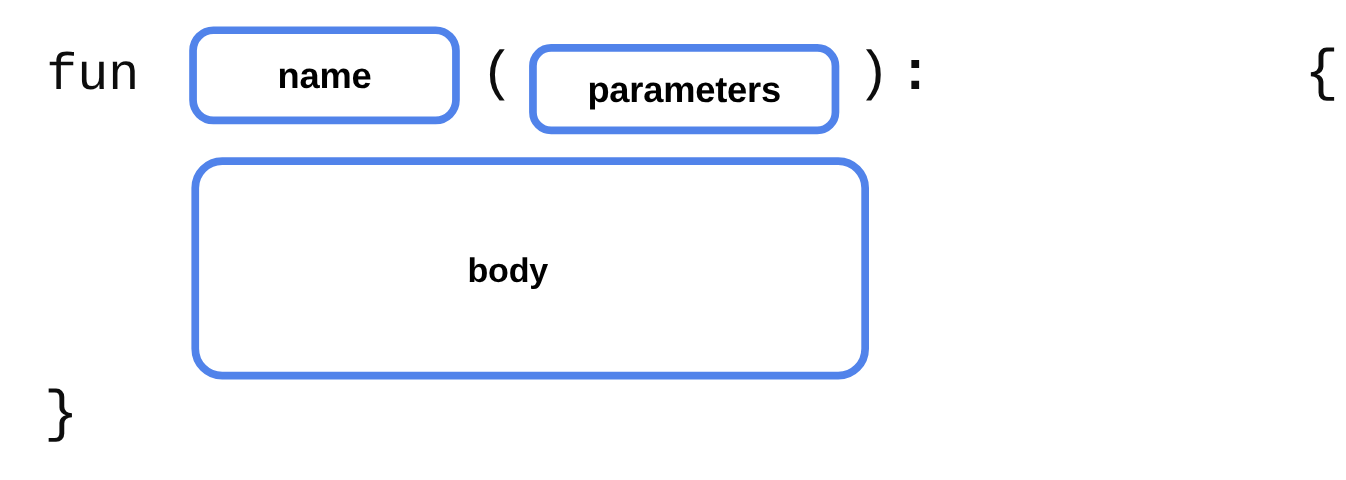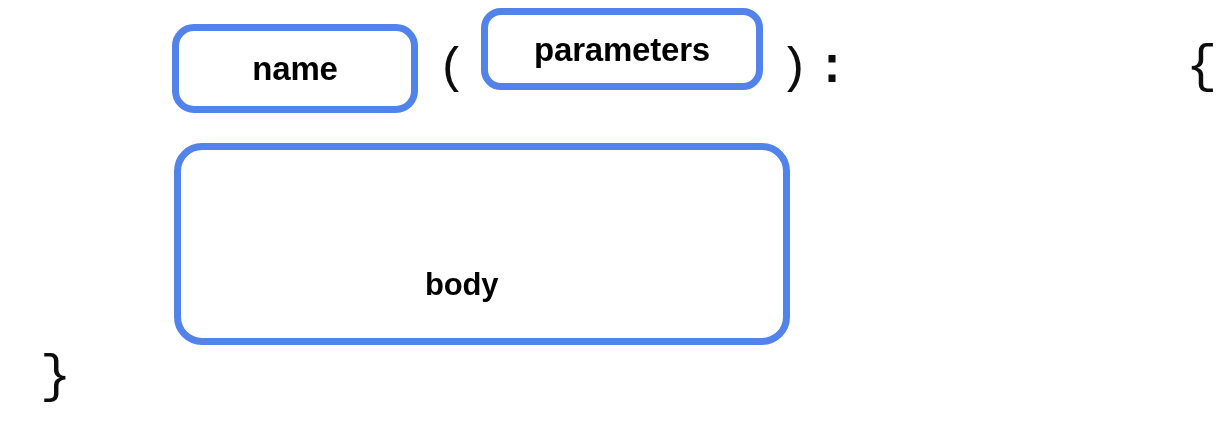--- a/index.html
+++ b/index.html
@@ -40,50 +40,51 @@
     font-family: "Liberation Sans", "DejaVu Sans", sans-serif;
     font-weight: 700;
     color: #000000;
     letter-spacing: -0.2px;
     white-space: nowrap;
     line-height: 1;
   }
 
   
   #slot-name        { left: 172px; top: 24px;  width: 246px; height: 89px; }
-  #slot-parameters  { left: 481px; top: 8px;  width: 282px; height: 82px; border-radius: 20px; }
+  #slot-parameters  { left: 481px; top: 40px;  width: 282px; height: 82px; border-radius: 20px; }
   #slot-returntype  { left: 877px; top: 25px;  width: 298px; height: 84px; border-radius: 20px; }
   #slot-body        { left: 174px; top: 143px; width: 616px; height: 202px; border-radius: 28px; }
 
   #slot-name .slot-label,
   #slot-parameters .slot-label,
   #slot-returntype .slot-label { font-size: 33px; }
 
   
-  #slot-body { align-items: center; justify-content: flex-start; }
+  #slot-body { align-items: flex-start; justify-content: flex-start; }
   #slot-body .slot-label {
     font-size: 31px;
     font-weight: 700;
     margin-left: 244px;
     margin-top: 80px;
   }
 
   
   #kw-fun      { left: 42px;   top: 46px;  font-size: 47px; }
   #paren-open  { left: 437px;  top: 44px;  font-size: 50px; }
   #paren-close { left: 779px;  top: 44px;  font-size: 50px; }
   #colon       { left: 817px;  top: 44px;  font-size: 50px; font-weight: 700; }
   #brace-open  { left: 1186px; top: 42px;  font-size: 52px; }
   #brace-close { left: 40px;   top: 352px; font-size: 52px; }
 </style>
 </head>
 <body>
 
 <div id="canvas">
 
+  <span class="syntax" id="kw-fun">fun</span>
 
   <div class="slot" id="slot-name" style="border-color: rgb(81, 131, 234);">
     <span class="slot-label">name</span>
   </div>
 
   <span class="syntax" id="paren-open">(</span>
 
   <div class="slot" id="slot-parameters" style="border-color: rgb(81, 131, 234);">
     <span class="slot-label">parameters</span>
   </div>

